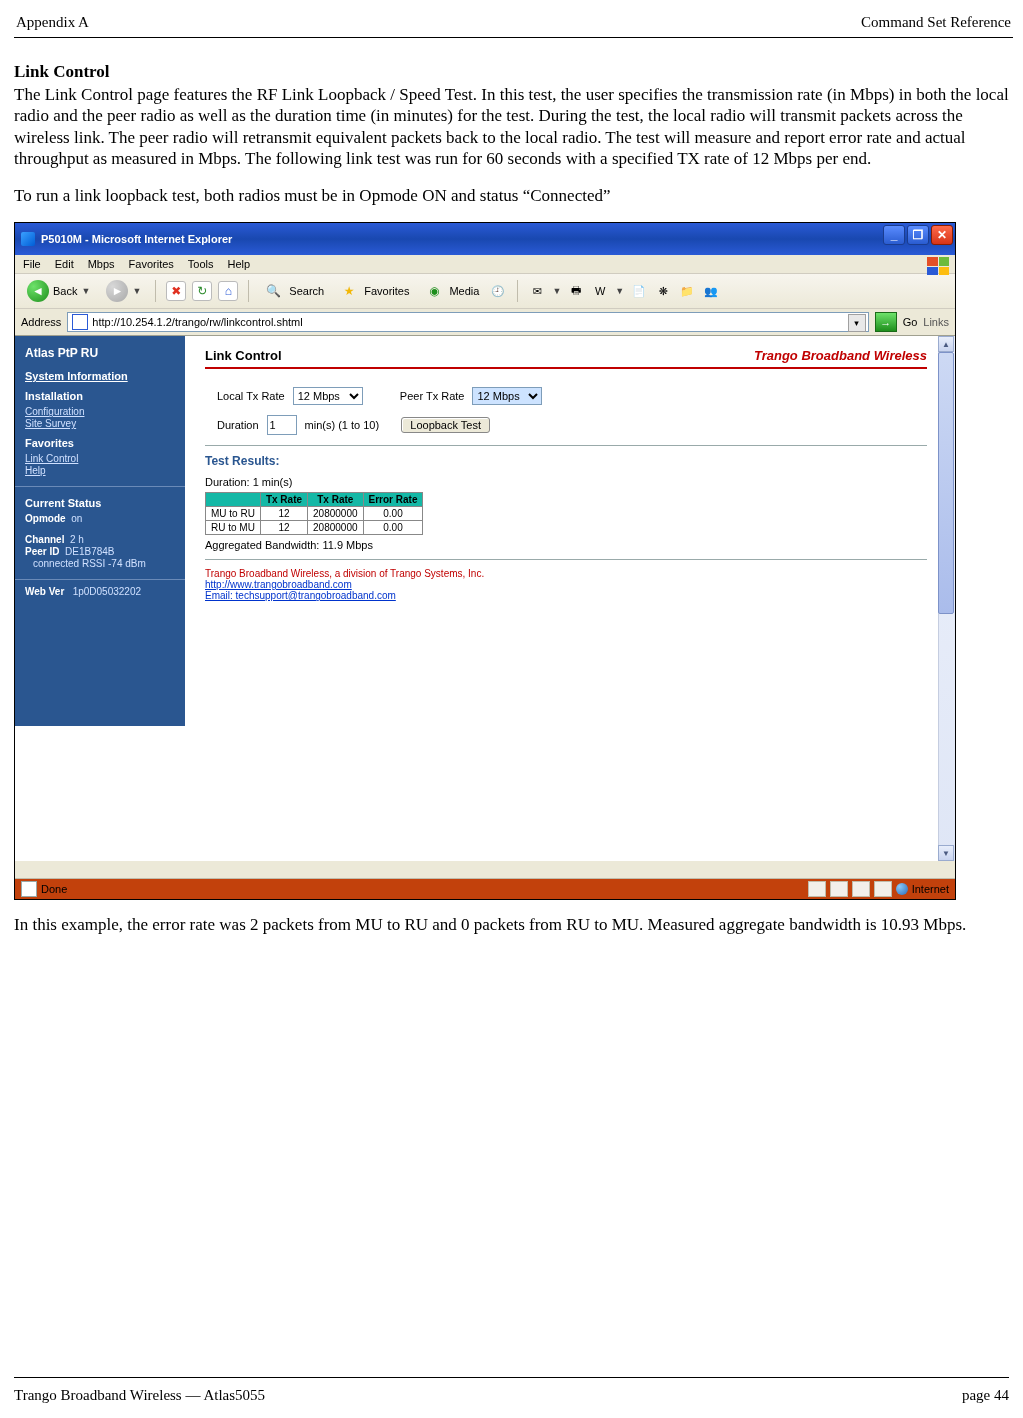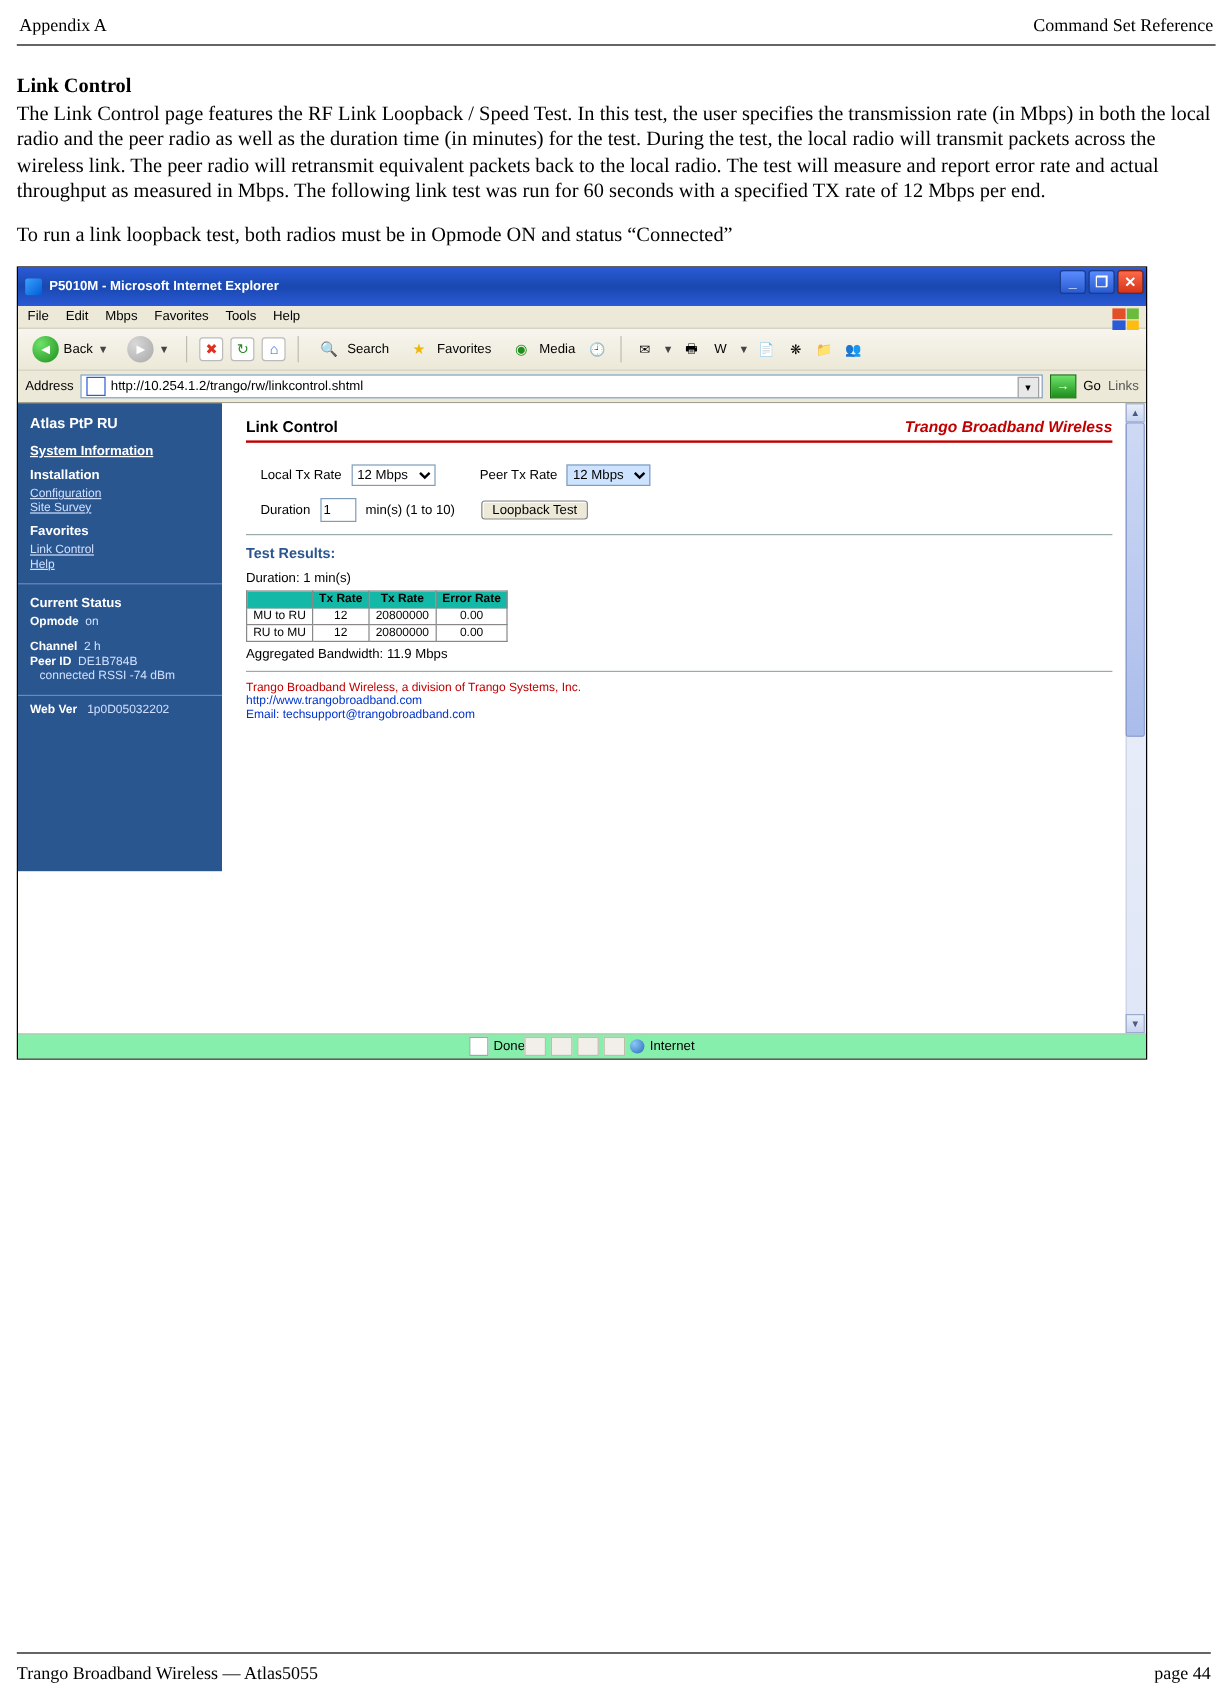--- a/index.html
+++ b/index.html
@@ -274,25 +274,25 @@
   }
   .result-table th,.result-table td{
     border:1px solid #888;
     padding:1px 5px;
     text-align:center;
   }
   .result-table th{background:#14b8a6;}
   .result-table td.lbl{text-align:left;}
   .footer-links{font-size:10px;margin-top:6px;}
   .footer-links .c1{color:#c00000;}
-  .footer-links a{color:#0033cc;display:block;}
+  .footer-links a{color:#0033cc;text-decoration:underline;display:block;}
   .statusbar{
-    display:flex;align-items:center;justify-content:center;
+    display:flex;align-items:center;justify-content:space-between;
     height:20px;padding:0 6px;
-    background:#86efac;border-top:1px solid #c0bcac;
+    background:#c2410c;border-top:1px solid #c0bcac;margin-top:17px;
   }
   .statusbar .sb-left{display:flex;align-items:center;gap:4px;}
   .statusbar .sb-right{display:flex;align-items:center;gap:4px;}
   .statusbar .sb-box{width:16px;height:14px;border:1px solid #c0bcac;background:#f2efeb;}
   .statusbar .zone-icon{width:12px;height:12px;border-radius:50%;
     background:radial-gradient(circle at 30% 30%,#8ac8f8,#2a6cb8);}
   .done-icon{width:14px;height:14px;border:1px solid #9aa;background:#fff;display:inline-block;}
 </style>
 </head>
 <body>
@@ -474,19 +474,20 @@
         <span class="sb-box"></span>
         <span class="sb-box"></span>
         <span class="sb-box"></span>
         <span class="sb-box"></span>
         <span class="zone-icon"></span>
         <span>Internet</span>
       </div>
     </div>
   </div>
 
+  <p class="body">In this example, the error rate was 2 packets from MU to RU and 0 packets from RU to MU.  Measured aggregate bandwidth is 10.93 Mbps.</p>
 
   <div class="doc-footer">
     <hr class="hr-bottom" style="position:absolute;left:0;right:0;top:-10px;">
     <span>Trango Broadband Wireless — Atlas5055</span>
     <span>page 44</span>
   </div>
 </div>
 
 </body></html>

